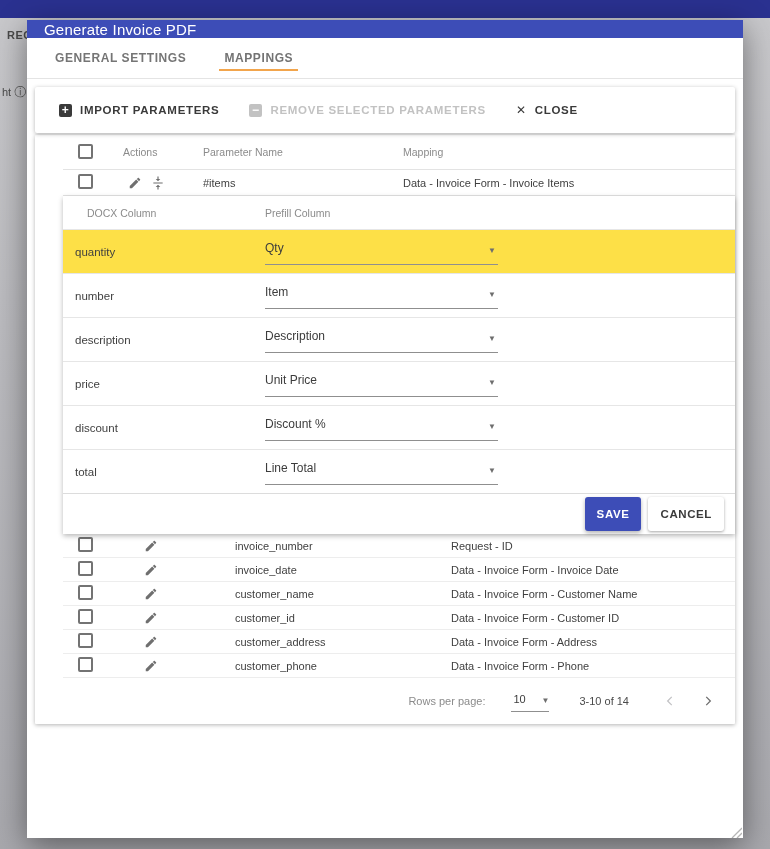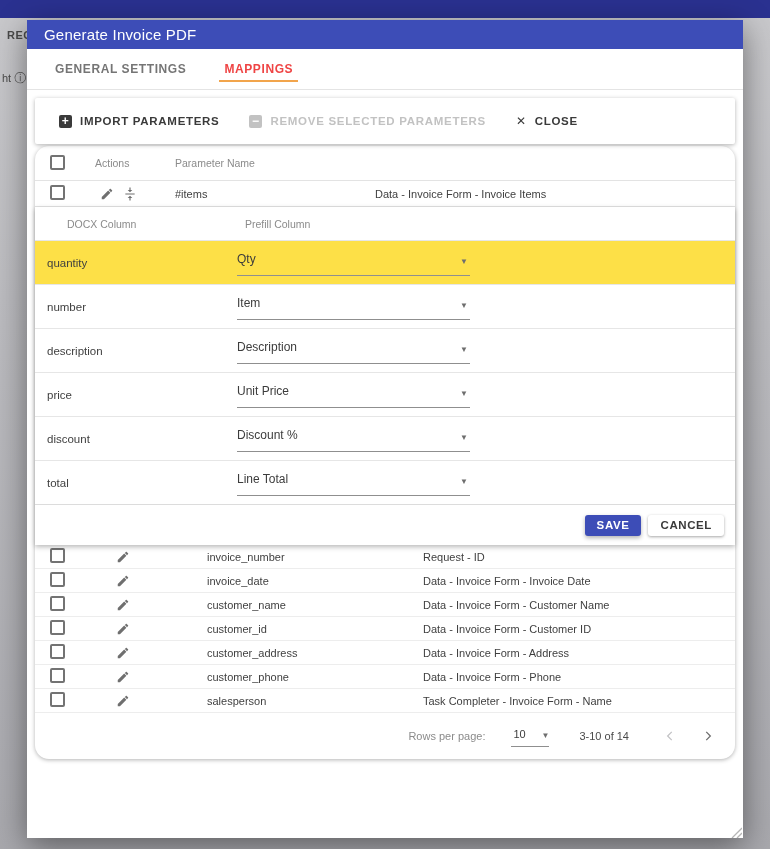--- a/index.html
+++ b/index.html
@@ -5,33 +5,33 @@
   * { margin:0; padding:0; box-sizing:border-box; }
   html,body { width:770px; height:849px; overflow:hidden;
     font-family:"Liberation Sans","DejaVu Sans",sans-serif; }
   body { position:relative;
     background:linear-gradient(180deg,#c9c9cc 0%,#bcbcc0 35%,#a8a8ad 100%); }
 
   
   .topbar { position:absolute; left:0; top:0; width:770px; height:18px; background:#2a3190; }
   .backdrop-frag { position:absolute; color:#4a4a4a; font-size:11px; }
   .frag-top { left:7px; top:29px; font-weight:bold; letter-spacing:.5px; }
-  .frag-bottom { left:2px; top:70px; }
+  .frag-bottom { left:2px; top:84px; }
   .frag-bottom .info { font-size:12px; color:#555; }
 
   
   .dialog { position:absolute; left:27px; top:20px; width:716px; height:818px;
     background:#fff; box-shadow:0 8px 30px rgba(0,0,0,.45); }
-  .dlg-header { height:29px; background:#3d4db7; color:#fff; display:flex; align-items:center;
+  .dlg-header { height:18px; background:#3d4db7; color:#fff; display:flex; align-items:center;
     padding-left:17px; font-size:15px; letter-spacing:.2px; }
 
   .tabs { height:41px; border-bottom:1px solid #e4e4e4; display:flex; padding-left:9px; }
   .tab { position:relative; padding:13px 19px; display:flex; align-items:center;
     font-size:12px; font-weight:bold; letter-spacing:.6px; color:#757575; cursor:pointer; }
-  .tab.active { color:#ef4444; }
+  .tab.active { color:#737373; }
   .tab.active::after { content:""; position:absolute; left:14px; right:14px; bottom:7px;
     height:2px; background:#f2a54c; }
 
   .content { padding:8px 8px 0 8px; }
 
   
   .toolbar { height:46px; background:#fff; box-shadow:0 1px 4px rgba(0,0,0,.3);
     border-radius:2px; display:flex; align-items:center; padding-left:24px;
     position:relative; z-index:3; }
   .tb-btn { display:flex; align-items:center; font-size:11.5px; font-weight:bold;
@@ -39,48 +39,48 @@
   .tb-btn + .tb-btn { margin-left:30px; }
   .tb-btn.disabled { color:#c2c2c2; cursor:default; }
   .sq-icon { width:13px; height:13px; border-radius:2px; background:#3a3a3a; color:#fff;
     display:flex; align-items:center; justify-content:center; font-size:12px; font-weight:bold;
     margin-right:8px; line-height:1; }
   .tb-btn.disabled .sq-icon { background:#c2c2c2; }
   .x-icon { font-size:12px; font-weight:bold; margin-right:8px; color:#3a3a3a; }
 
   
   .table-card { margin-top:2px; background:#fff; box-shadow:0 1px 4px rgba(0,0,0,.3);
-    border-radius:14px; position:relative; z-index:1; }
+    border-radius:1px; position:relative; z-index:1;padding-left:28px; }
   .trow { display:flex; align-items:center; }
   .c1 { width:46px; flex:none; padding-left:15px; }
   .c2 { width:94px; flex:none; display:flex; align-items:center; }
   .c3 { width:200px; flex:none; }
   .c4 { flex:1; }
   .thead { height:35px; border-bottom:1px solid #e3e3e3; color:#8b8b8b; font-size:10.5px; }
   .thead .c2 { padding-left:14px; }
   .checkbox { width:15px; height:15px; border:2px solid #737373; border-radius:2px;
     background:#fff; display:inline-block; cursor:pointer; }
   .items-row { height:26px; border-bottom:1px solid #e3e3e3; font-size:11px; color:#3f3f3f;align-items:center; }
   .icon-btn { color:#6f6f6f; cursor:pointer; display:inline-flex; }
   .items-row .icon-btn:first-child, .data-row .icon-btn { margin-left:19px; }
   .items-row .icon-btn + .icon-btn { margin-left:9px; }
 
   
   .expanded { box-shadow:0 2px 5px rgba(0,0,0,.28); position:relative; z-index:2; }
   .sub-head { height:33px; display:flex; align-items:center; color:#8b8b8b; font-size:10.5px; }
-  .sub-head .sh1 { margin-left:32px; width:178px; }
+  .sub-head .sh1 { margin-left:24px; width:178px; }
   .map-row { height:44px; display:flex; align-items:center; border-top:1px solid #e6e6e6; }
   .map-row.highlight { background:#fde047; }
   .map-row .docx { margin-left:12px; width:190px; font-size:11.5px; color:#3f3f3f; }
   .select { position:relative; width:233px; border-bottom:1px solid #8f8f8f;
     padding:2px 14px 9px 0; font-size:12px; color:#3c3c3c; cursor:pointer; }
   .select .arr { position:absolute; right:2px; bottom:9px; font-size:8px; color:#6e6e6e; }
   .panel-actions { height:41px; border-top:1px solid #dcdcdc; display:flex; align-items:center;
     justify-content:flex-end; padding-right:11px; }
-  .btn { height:21px; border:none; border-radius:3px; font-size:11.5px; font-weight:bold;
+  .btn { height:34px; border:none; border-radius:3px; font-size:11.5px; font-weight:bold;
     letter-spacing:.6px; cursor:pointer; padding:0 12px;
     font-family:"Liberation Sans","DejaVu Sans",sans-serif; }
   .btn-save { background:#3d4db7; color:#fff; box-shadow:0 2px 4px rgba(0,0,0,.3); }
   .btn-cancel { background:#fff; color:#3a3a3a; box-shadow:0 1px 3px rgba(0,0,0,.35);
     margin-left:7px; }
 
   
   .data-row { height:24px; border-bottom:1px solid #ededed; font-size:11px; color:#3f3f3f;gap:16px; }
 
   
@@ -138,20 +138,21 @@
     </div>
 
     <div class="table-card">
 
       <div class="trow thead">
         <div class="c1"><span class="checkbox"></span></div>
         <div class="c2">
             <span>Actions</span>
           </div>
         <div class="c3"><span>Parameter Name</span></div>
+        <div class="c4"><span>Mapping</span></div>
       </div>
 
       <div class="trow items-row">
         <div class="c1"><span class="checkbox"></span></div>
         <div class="c2">
           <span class="icon-btn">
             <svg width="14" height="14" viewBox="0 0 24 24" fill="currentColor">
                 <path d="M3 17.25V21h3.75L17.81 9.94l-3.75-3.75L3 17.25zM20.71 7.04c.39-.39.39-1.02 0-1.41l-2.34-2.34c-.39-.39-1.02-.39-1.41 0l-1.83 1.83 3.75 3.75 1.83-1.83z"></path>
               </svg>
           </span>
@@ -284,32 +285,20 @@
         <div class="c1"><span class="checkbox"></span></div>
         <div class="c2">
             <span class="icon-btn">
               <svg width="14" height="14" viewBox="0 0 24 24" fill="currentColor">
                 <path d="M3 17.25V21h3.75L17.81 9.94l-3.75-3.75L3 17.25zM20.71 7.04c.39-.39.39-1.02 0-1.41l-2.34-2.34c-.39-.39-1.02-.39-1.41 0l-1.83 1.83 3.75 3.75 1.83-1.83z"></path>
               </svg>
             </span>
           </div>
         <div class="c3"><span>customer_phone</span></div>
         <div class="c4"><span>Data - Invoice Form - Phone</span></div>
-      </div>
-      <div class="trow data-row">
-        <div class="c1"><span class="checkbox"></span></div>
-        <div class="c2">
-            <span class="icon-btn">
-              <svg width="14" height="14" viewBox="0 0 24 24" fill="currentColor">
-                <path d="M3 17.25V21h3.75L17.81 9.94l-3.75-3.75L3 17.25zM20.71 7.04c.39-.39.39-1.02 0-1.41l-2.34-2.34c-.39-.39-1.02-.39-1.41 0l-1.83 1.83 3.75 3.75 1.83-1.83z"></path>
-              </svg>
-            </span>
-          </div>
-        <div class="c3"><span>salesperson</span></div>
-        <div class="c4"><span>Task Completer - Invoice Form - Name</span></div>
       </div>
 
       <div class="pagination">
         <span class="pg-label">Rows per page:</span>
         <div class="pg-select">
           <span>10</span>
           <span class="arr">▼</span>
         </div>
         <span class="pg-range">3-10 of 14</span>
         <span class="pg-chev disabled">

